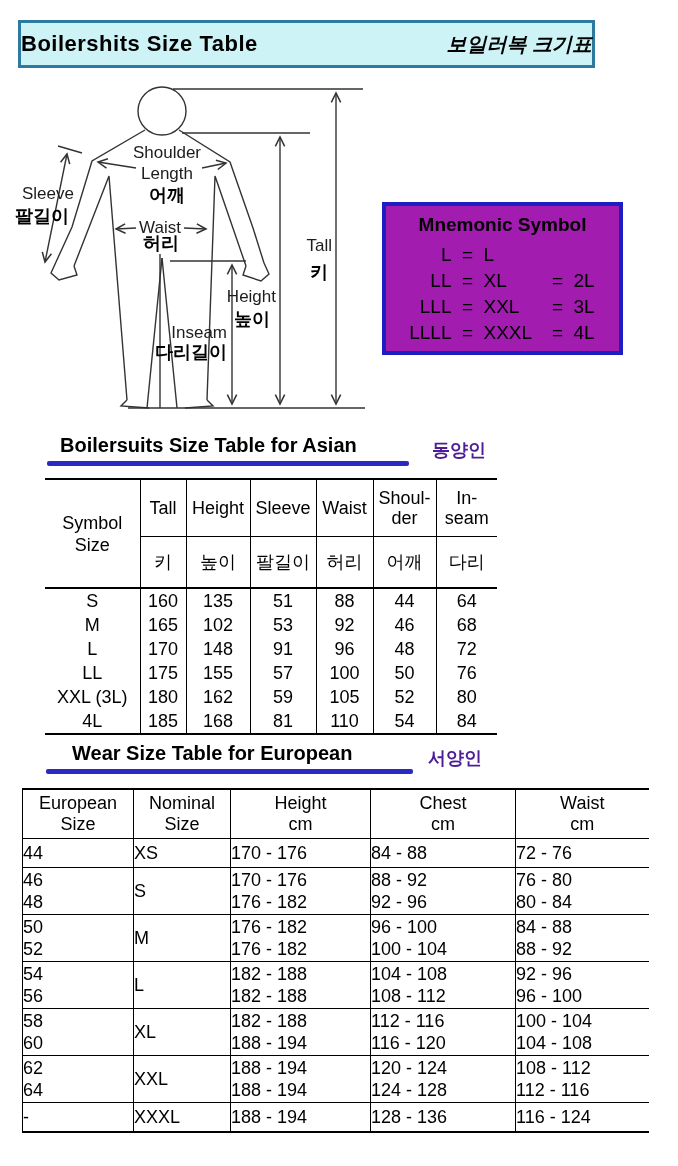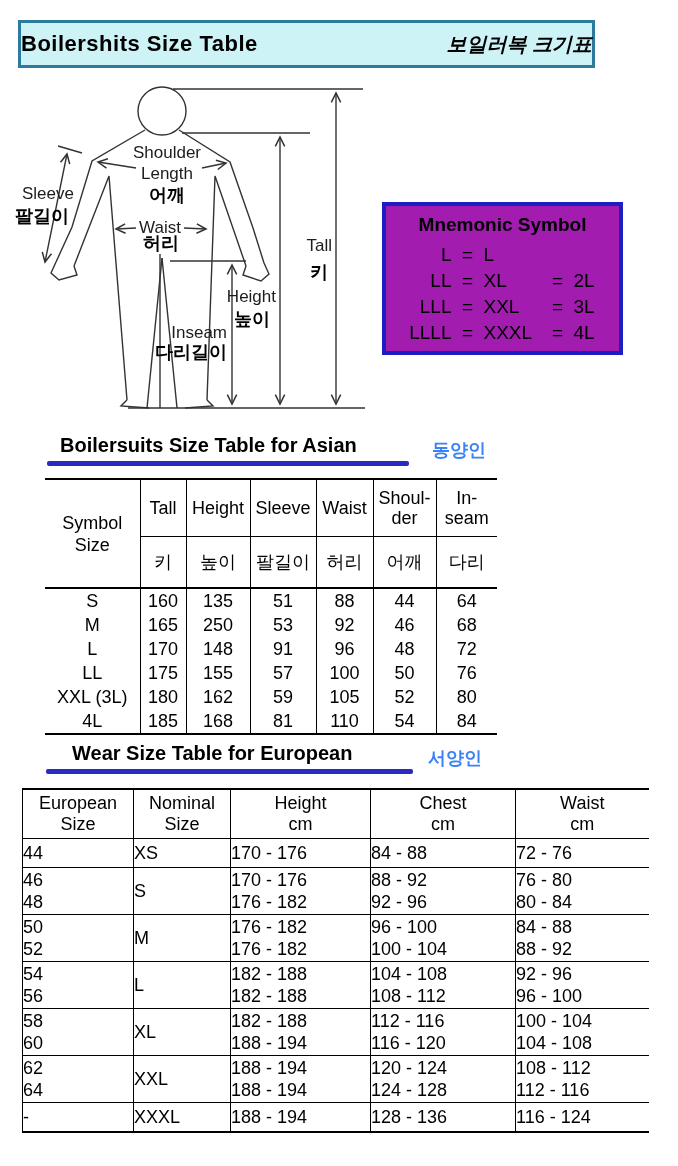--- a/index.html
+++ b/index.html
@@ -27,21 +27,21 @@
   .mnemonic-table td:nth-child(1){text-align:right;min-width:48px;}
   .mnemonic-table td:nth-child(2){text-align:center;min-width:24px;}
   .mnemonic-table td:nth-child(3){text-align:left;min-width:58px;}
   .mnemonic-table td:nth-child(4){text-align:center;min-width:24px;}
   .mnemonic-table td:nth-child(5){text-align:left;min-width:28px;margin-left:40px;}
 
   
   .section-title{position:absolute;font-size:20px;font-weight:bold;white-space:nowrap;}
   .asian-title{left:60px;top:434px;}
   .euro-title{left:72px;top:742px;}
-  .ko-label{position:absolute;font-size:18px;font-weight:bold;color:#3b82f6;white-space:nowrap;}
+  .ko-label{position:absolute;font-size:18px;font-weight:bold;color:#4c1d95;white-space:nowrap;}
   .asian-ko{left:432px;top:438px;}
   .euro-ko{left:428px;top:746px;}
   .underline{position:absolute;height:5px;background:#2a2ac0;border-radius:2px;}
   .asian-underline{left:47px;top:461px;width:362px;}
   .euro-underline{left:46px;top:769px;width:367px;}
 
   
   #asian-table{position:absolute;left:45px;top:478px;width:452px;
                border-collapse:collapse;table-layout:fixed;
                border-top:2px solid #000;border-bottom:2px solid #000;}
@@ -216,21 +216,21 @@
           <td>160</td>
           <td>135</td>
           <td>51</td>
           <td>88</td>
           <td>44</td>
           <td>64</td>
         </tr>
         <tr>
           <td>M</td>
           <td>165</td>
-          <td>250</td>
+          <td>102</td>
           <td>53</td>
           <td>92</td>
           <td>46</td>
           <td>68</td>
         </tr>
         <tr>
           <td>L</td>
           <td>170</td>
           <td>148</td>
           <td>91</td>

